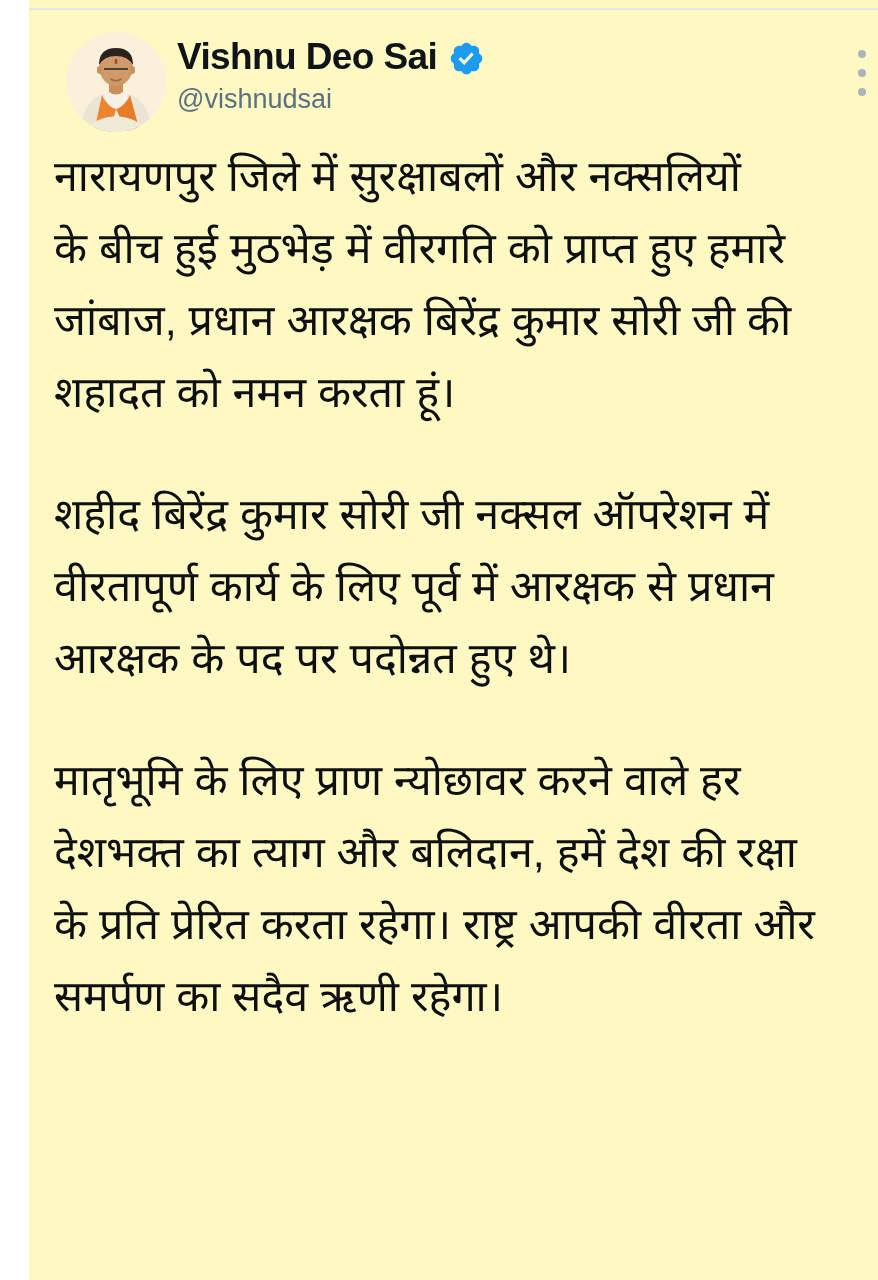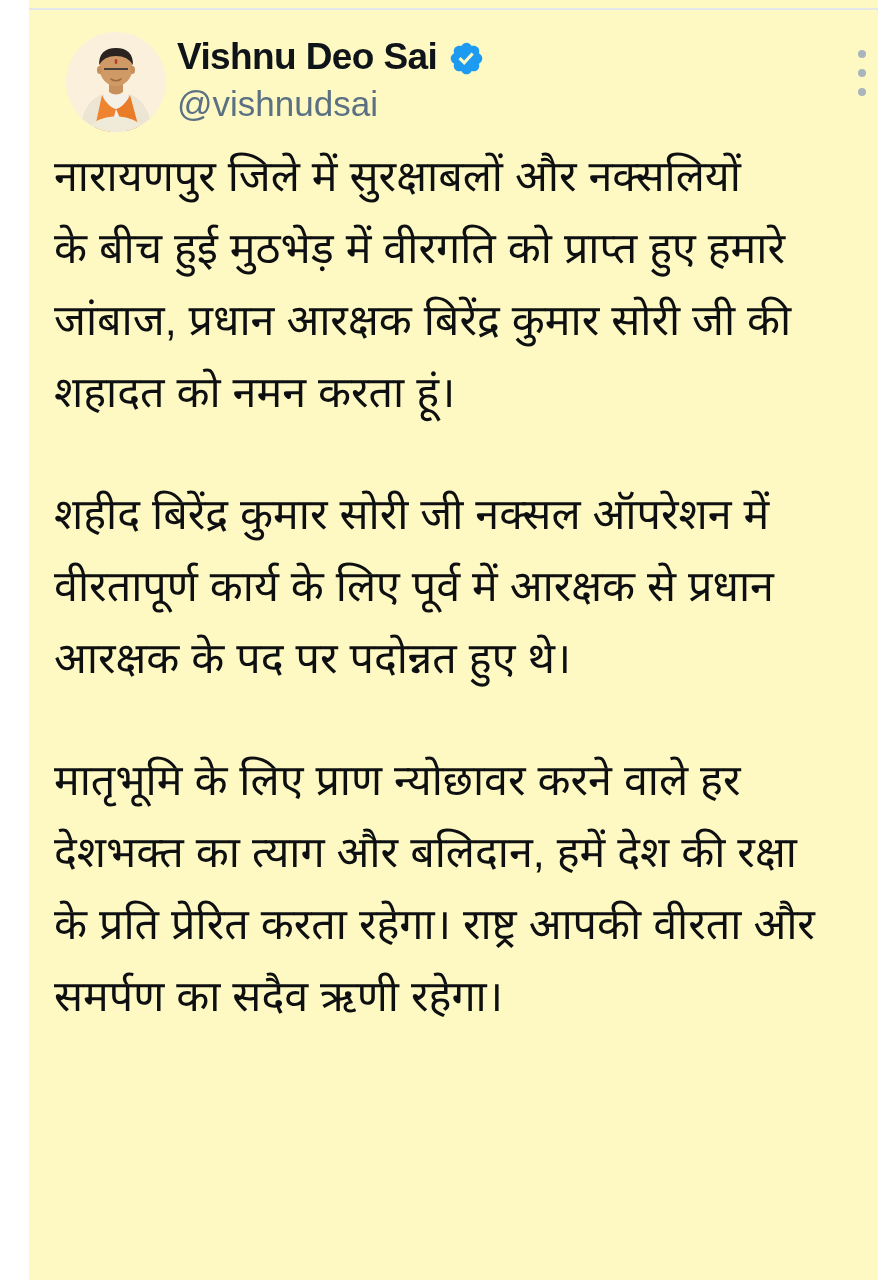--- a/index.html
+++ b/index.html
@@ -38,21 +38,21 @@
     color: #0f1419;
     letter-spacing: -0.6px;
     cursor: pointer;
     white-space: nowrap;
   }
   .badge { width: 37px; height: 37px; margin-top: 3px; }
   .badge svg { width: 100%; height: 100%; display: block; }
   .author-handle {
     position: absolute;
     left: 148px; top: 84px;
-    font-size: 35px;
+    font-size: 27px;
     color: #5b7083;
     cursor: pointer;
     white-space: nowrap;
   }
   .more-button {
     position: absolute;
     left: 818px; top: 48px;
     width: 30px; height: 50px;
     display: flex;
     flex-direction: column;

